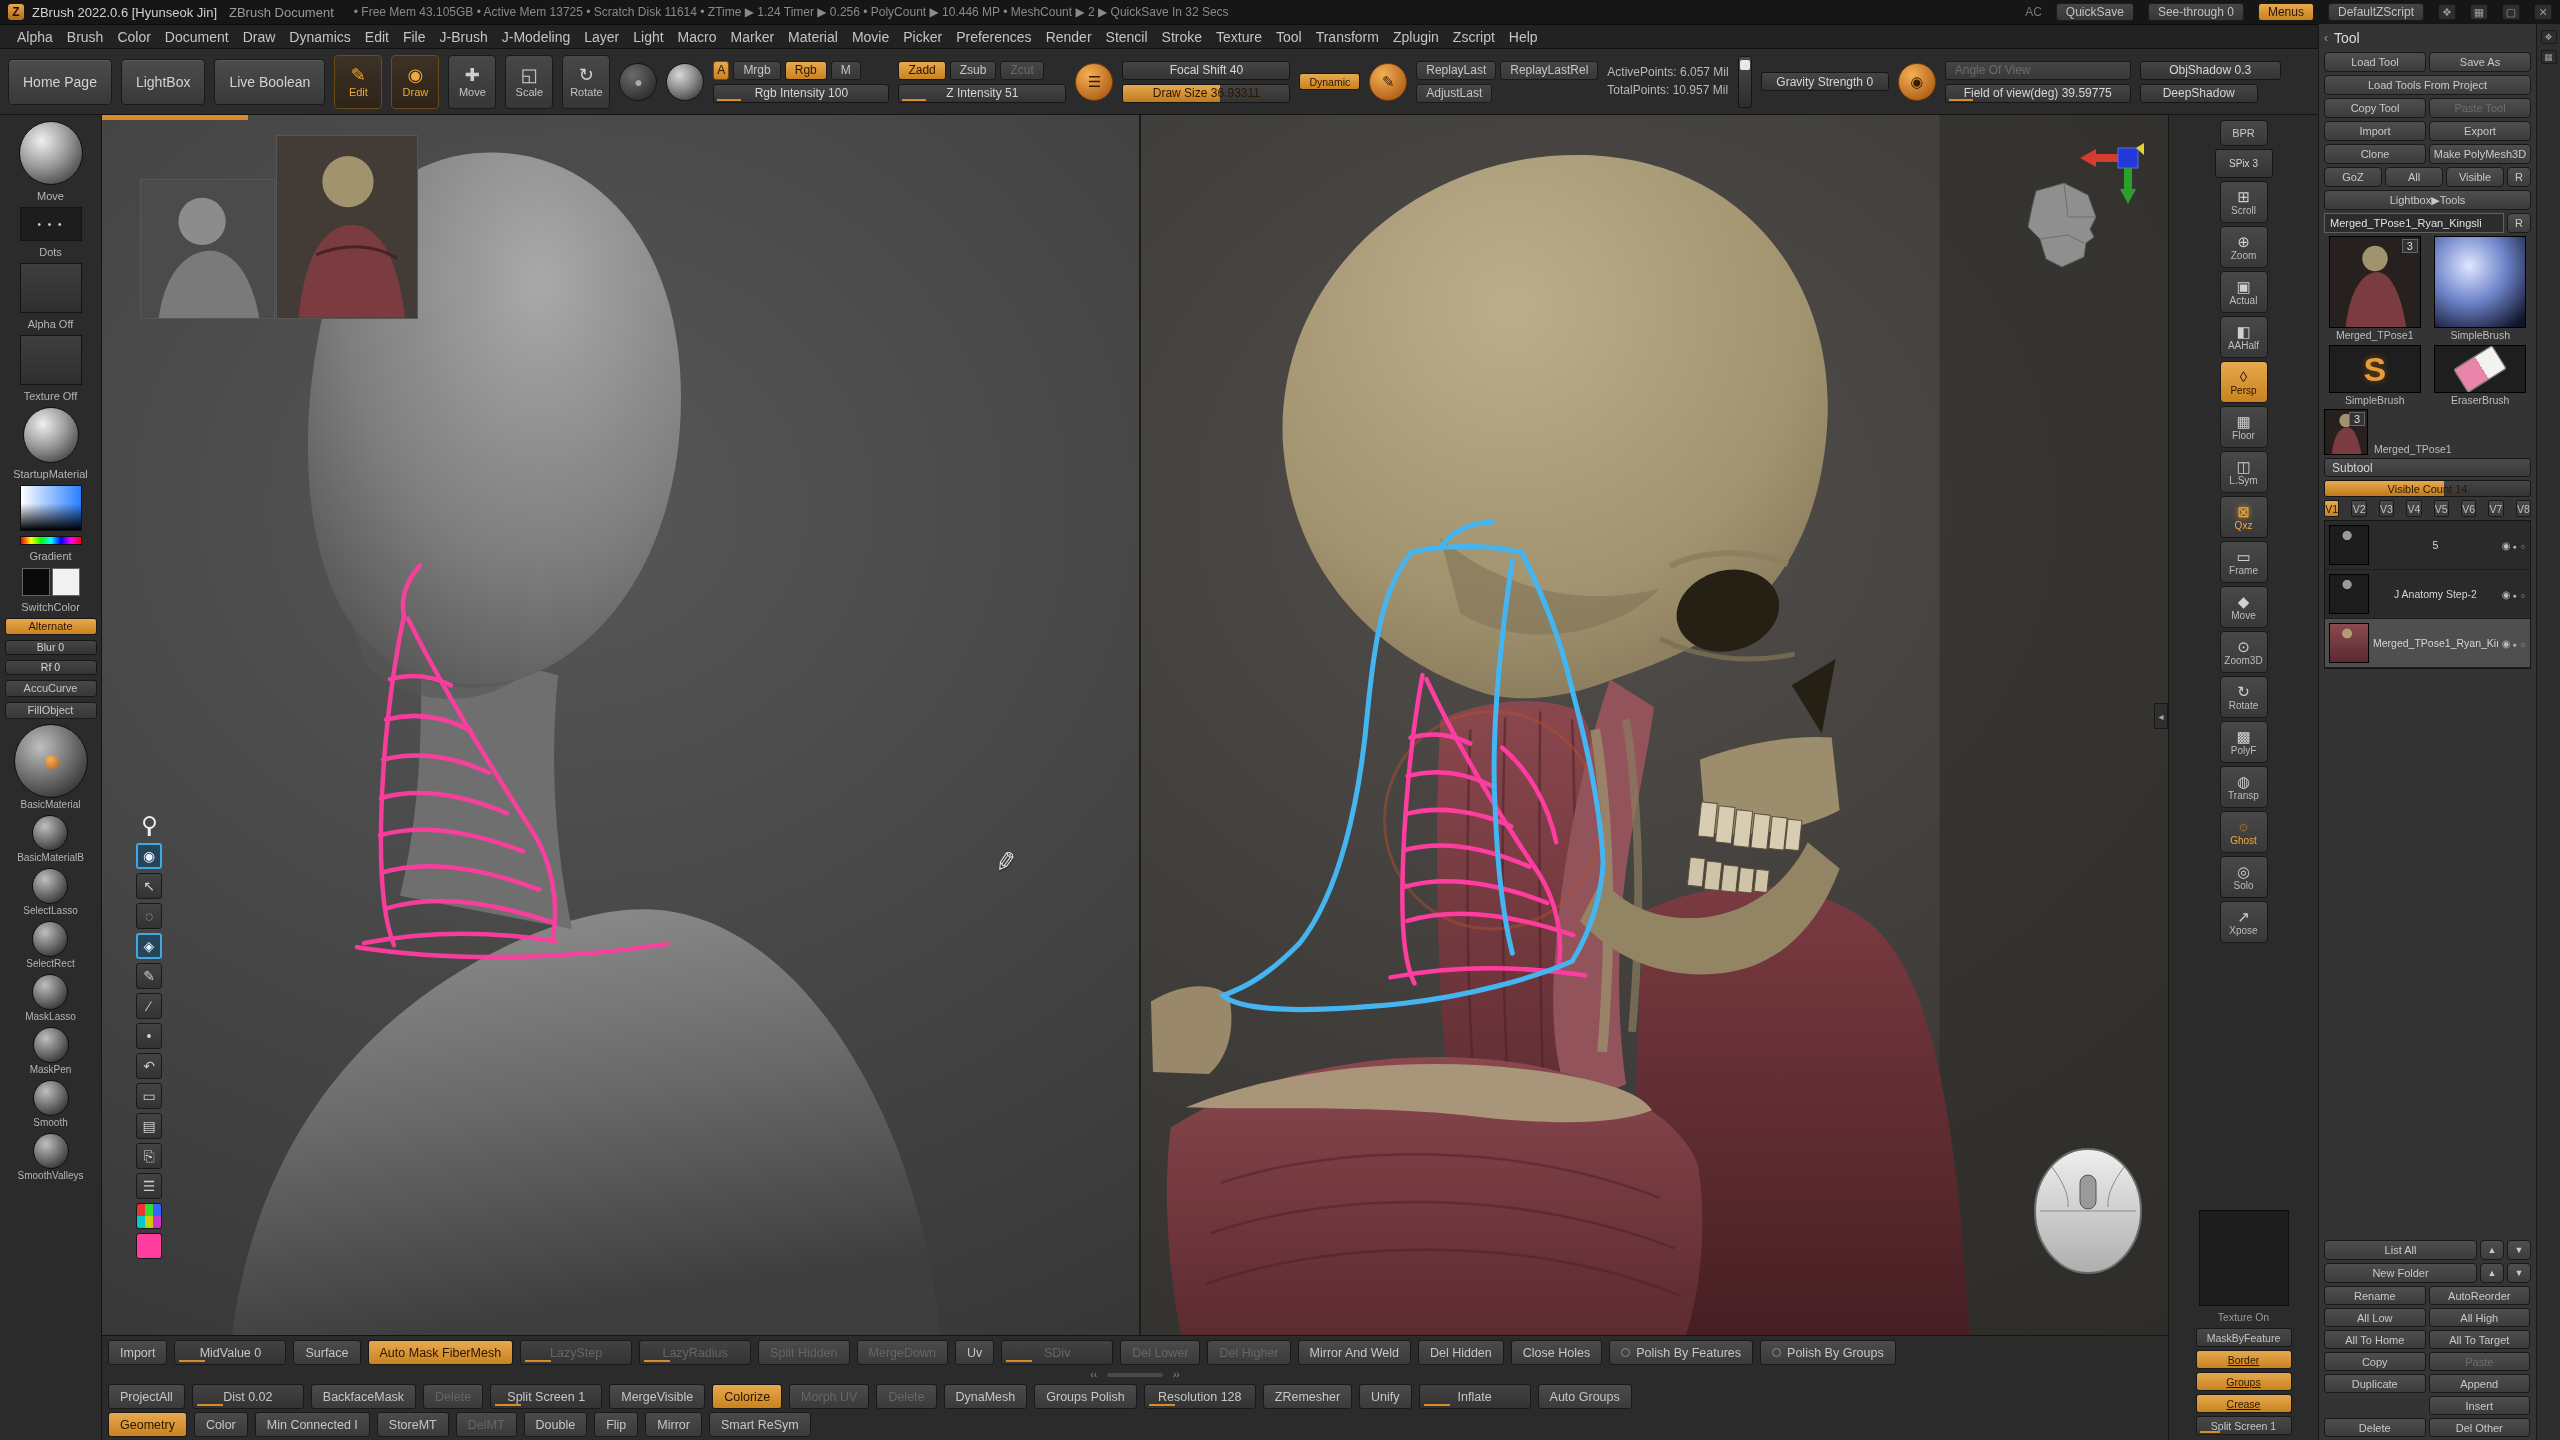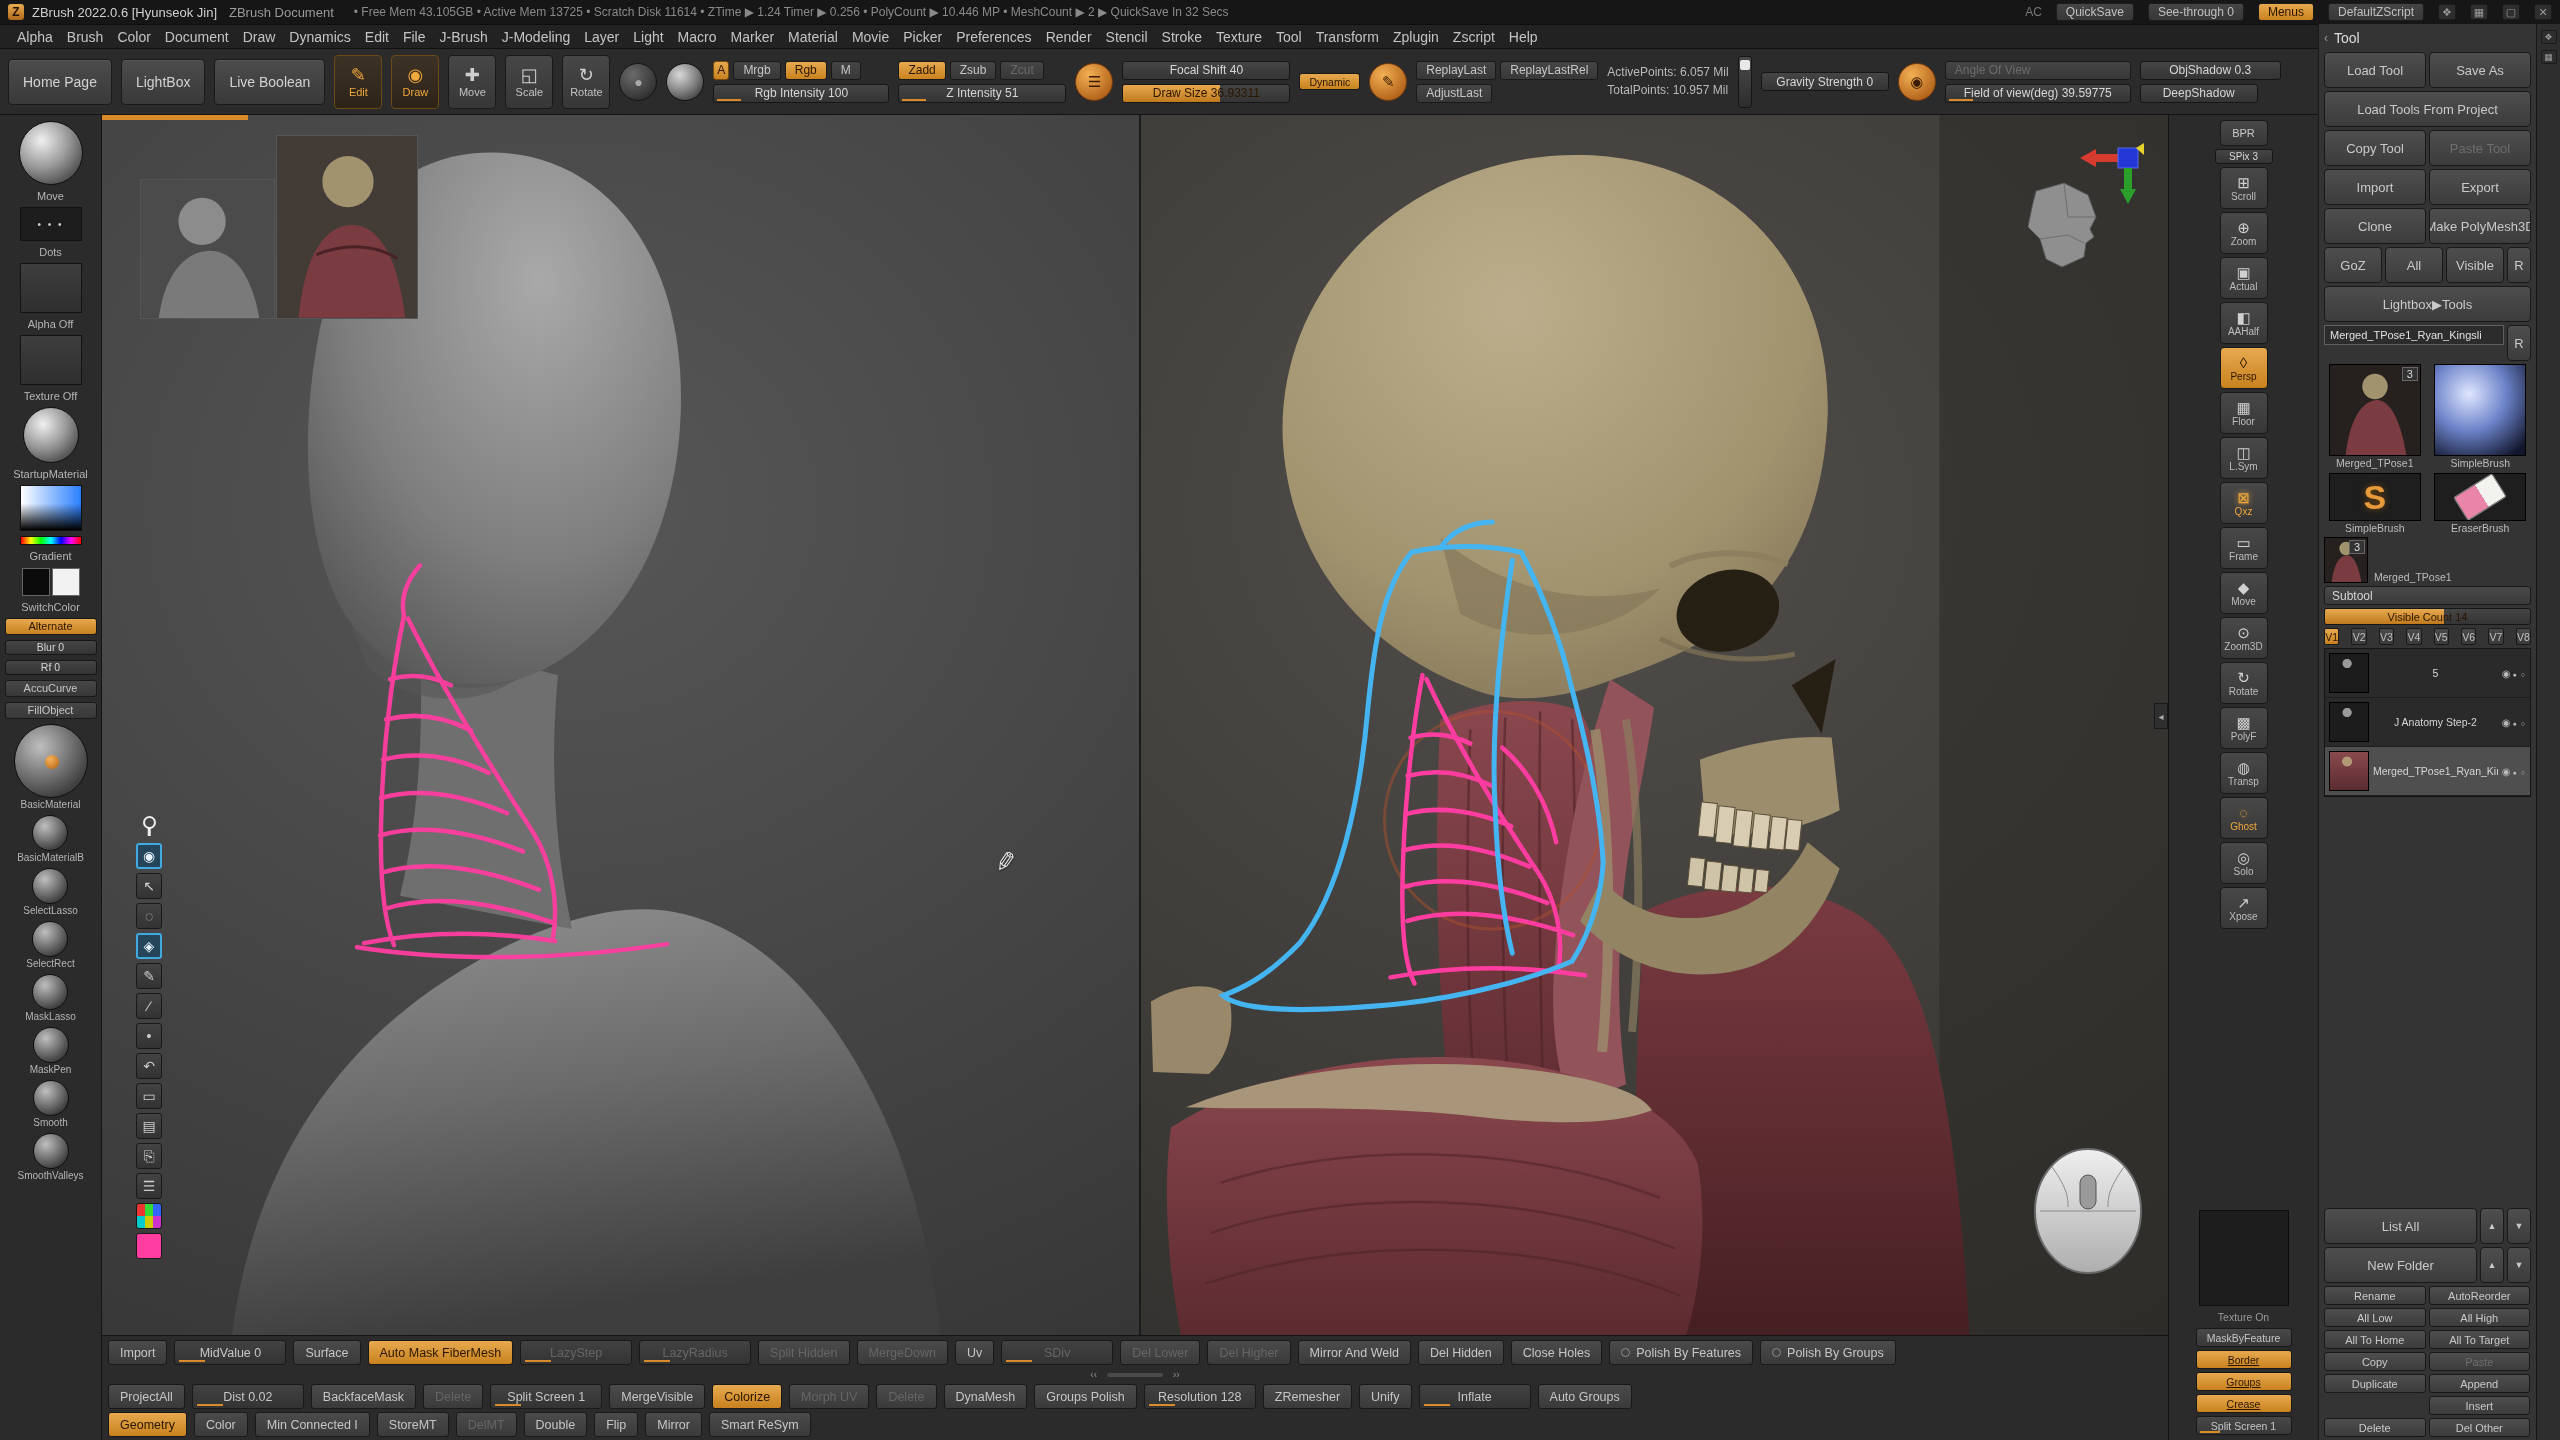--- a/index.html
+++ b/index.html
@@ -107,33 +107,33 @@
 
 
 .right-shelf{width:150px;background:#2b2b2b;border-left:1px solid #141414;display:flex;flex-direction:column;align-items:center;padding:5px 2px;gap:3px;overflow:hidden;flex:0 0 auto;}
 .rs-btn{width:48px;height:42px;background:linear-gradient(#484848,#383838);border:1px solid #191919;border-radius:4px;display:flex;flex-direction:column;align-items:center;justify-content:center;font-size:10px;color:#bdbdbd;gap:1px;flex:0 0 auto;}
 .rs-btn .g{font-size:15px;line-height:1;color:#d0d0d0;}
 .rs-btn.active{background:linear-gradient(#e7a94f,#c9821f);color:#2a1600;}
 .rs-btn.active .g{color:#2a1600;}
 .rs-btn.hot{color:#f0a83c;}
 .rs-btn.hot .g{color:#f0a83c;text-shadow:0 0 6px #f0a83c;}
 .rs-top{width:48px;height:26px;font-size:11px;background:linear-gradient(#484848,#383838);border:1px solid #191919;border-radius:4px;display:flex;align-items:center;justify-content:center;color:#c9c9c9;}
-.rs-spix{width:58px;height:15px;font-size:10px;}
+.rs-spix{width:58px;height:29px;font-size:10px;}
 .rs-preview{width:90px;height:96px;background:#1d1d1d;border:1px solid #0d0d0d;margin-top:auto;}
 .rs-texlabel{font-size:10.5px;color:#9a9a9a;margin:2px 0;}
 .rs-wide{width:96px;height:19px;font-size:10.5px;background:linear-gradient(#484848,#383838);border:1px solid #191919;border-radius:3px;color:#c6c6c6;display:flex;align-items:center;justify-content:center;position:relative;flex:0 0 auto;}
 .rs-wide.accent{background:linear-gradient(#e7a94f,#c9821f);color:#2a1600;text-decoration:underline;}
 .rs-wide.slider::after{content:"";position:absolute;left:3px;bottom:1px;height:2px;width:20px;background:#d98b2b;}
 
 
 .right-tray{width:218px;background:#343434;border-left:1px solid #181818;display:flex;flex-direction:column;padding:3px 5px;gap:3px;overflow:hidden;flex:0 0 auto;}
 .rt-header{display:flex;align-items:center;gap:6px;font-size:14px;color:#dcdcdc;height:22px;flex:0 0 auto;}
 .rt-header .hicon{color:#999;font-size:12px;}
 .rt-row{display:flex;gap:3px;flex:0 0 auto;}
-.rt-btn{flex:1;height:36px;font-size:13px;background:linear-gradient(#4e4e4e,#3c3c3c);border:1px solid #191919;border-radius:4px;color:#c9c9c9;display:flex;align-items:center;justify-content:center;white-space:nowrap;overflow:hidden;}
+.rt-btn{flex:1;height:20px;font-size:11px;background:linear-gradient(#4e4e4e,#3c3c3c);border:1px solid #191919;border-radius:4px;color:#c9c9c9;display:flex;align-items:center;justify-content:center;white-space:nowrap;overflow:hidden;}
 .rt-btn.dim{color:#6e6e6e;}
 .rt-btn.sm{flex:0 0 24px;}
 .rt-cur{flex:1;height:20px;background:#2c2c2c;border:1px solid #606060;font-size:11px;display:flex;align-items:center;padding:0 5px;color:#e0e0e0;white-space:nowrap;overflow:hidden;}
 .i-up::before{content:"▲";font-size:9px;} .i-dn::before{content:"▼";font-size:9px;} .i-chevL::before{content:"‹";}
 .th-grid{display:grid;grid-template-columns:1fr 1fr;gap:4px;flex:0 0 auto;}
 .th-cell{display:flex;flex-direction:column;align-items:center;gap:1px;}
 .th{width:92px;height:92px;background:#1e1e1e;border:1px solid #000;position:relative;overflow:hidden;}
 .th.short{height:48px;}
 .th svg{display:block;width:100%;height:100%;}
 .badge{position:absolute;top:2px;right:2px;background:#333;color:#ddd;font-size:11px;padding:0 4px;border:1px solid #666;z-index:2;}

